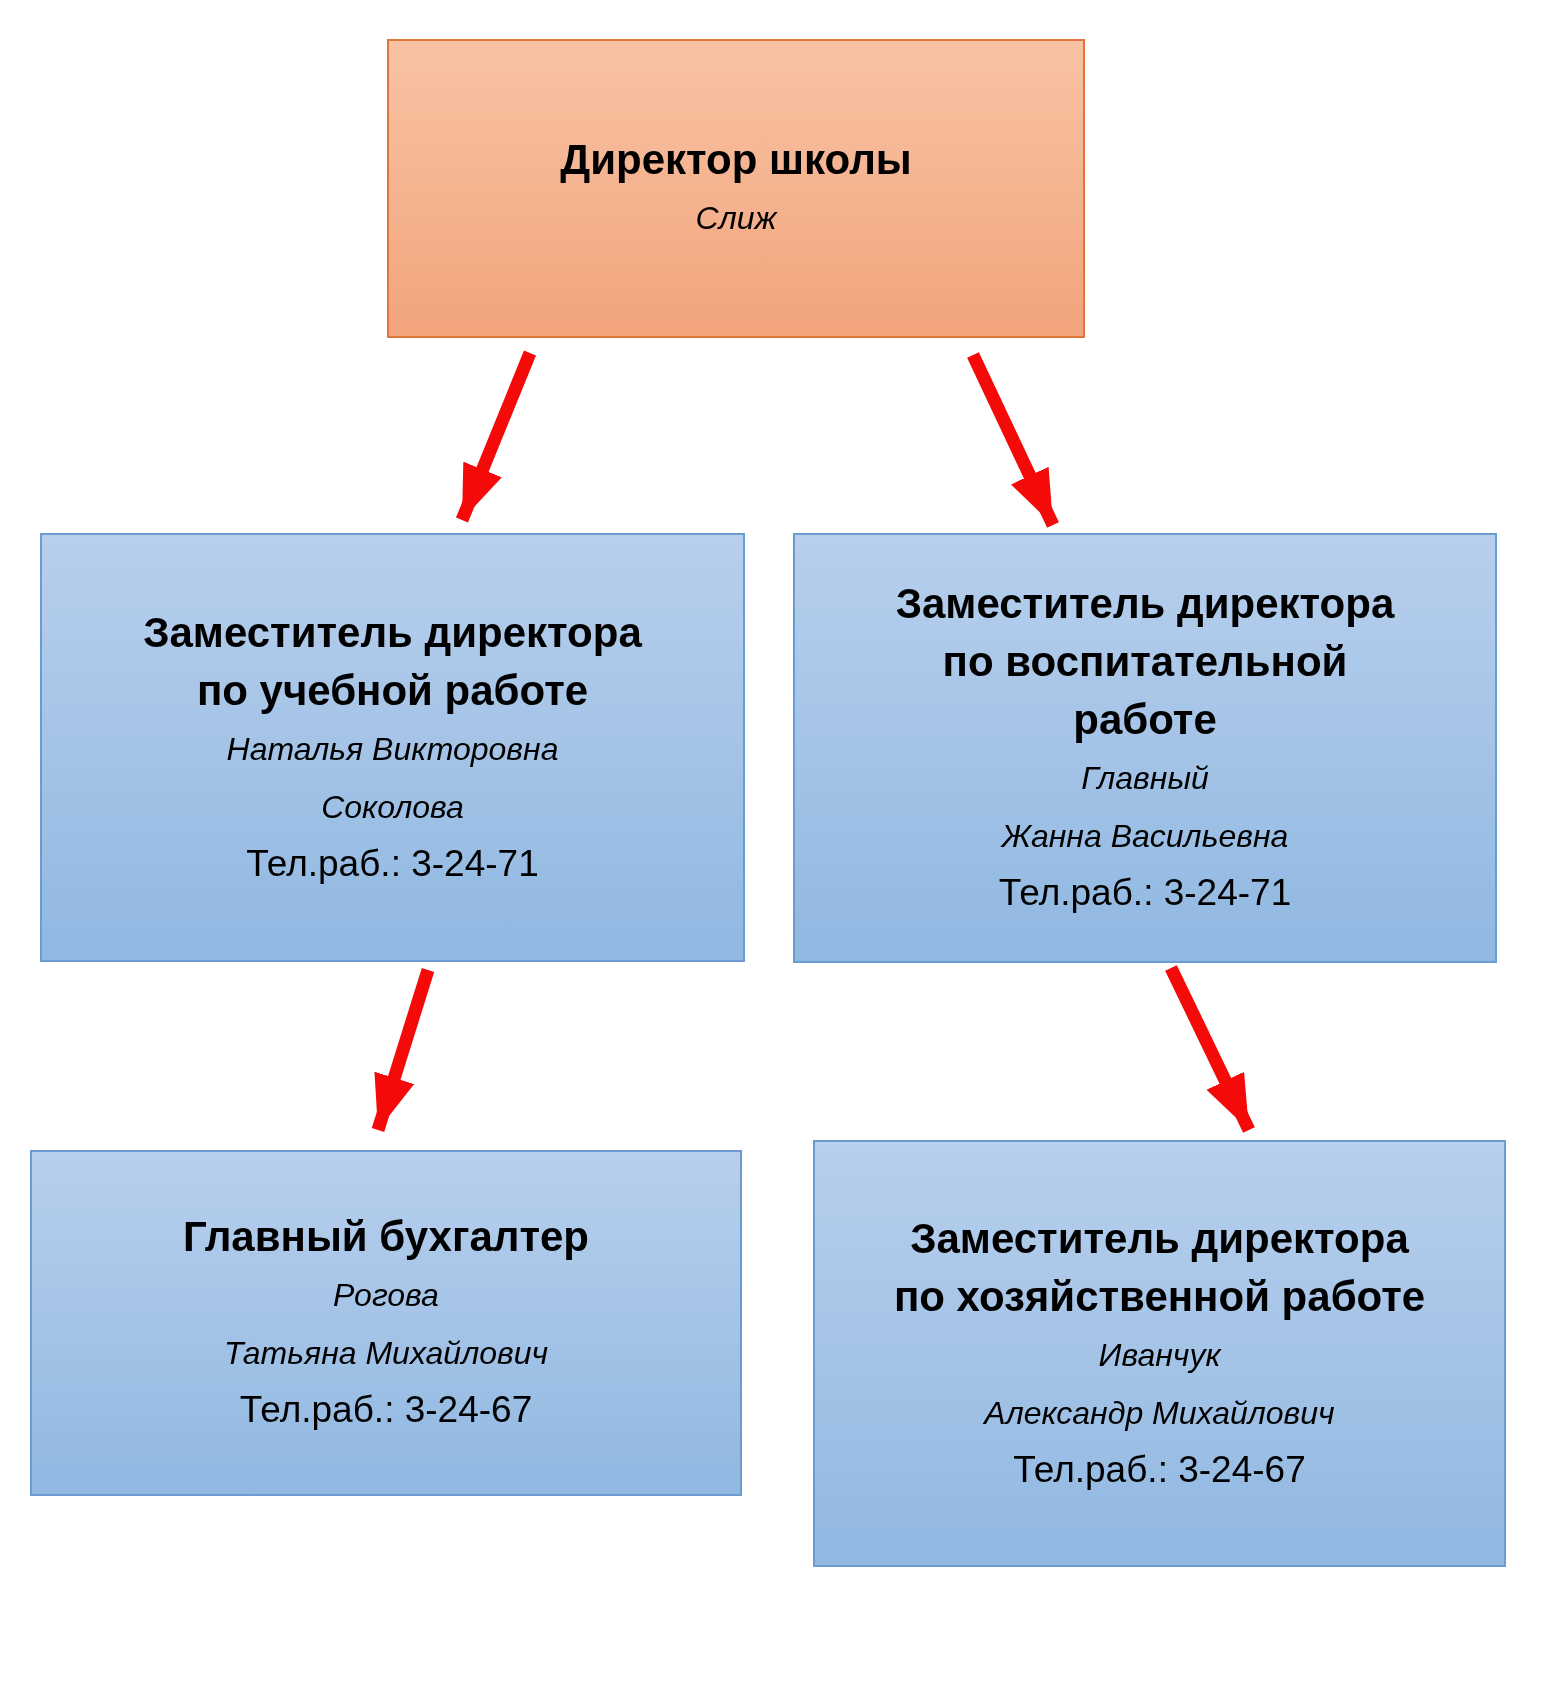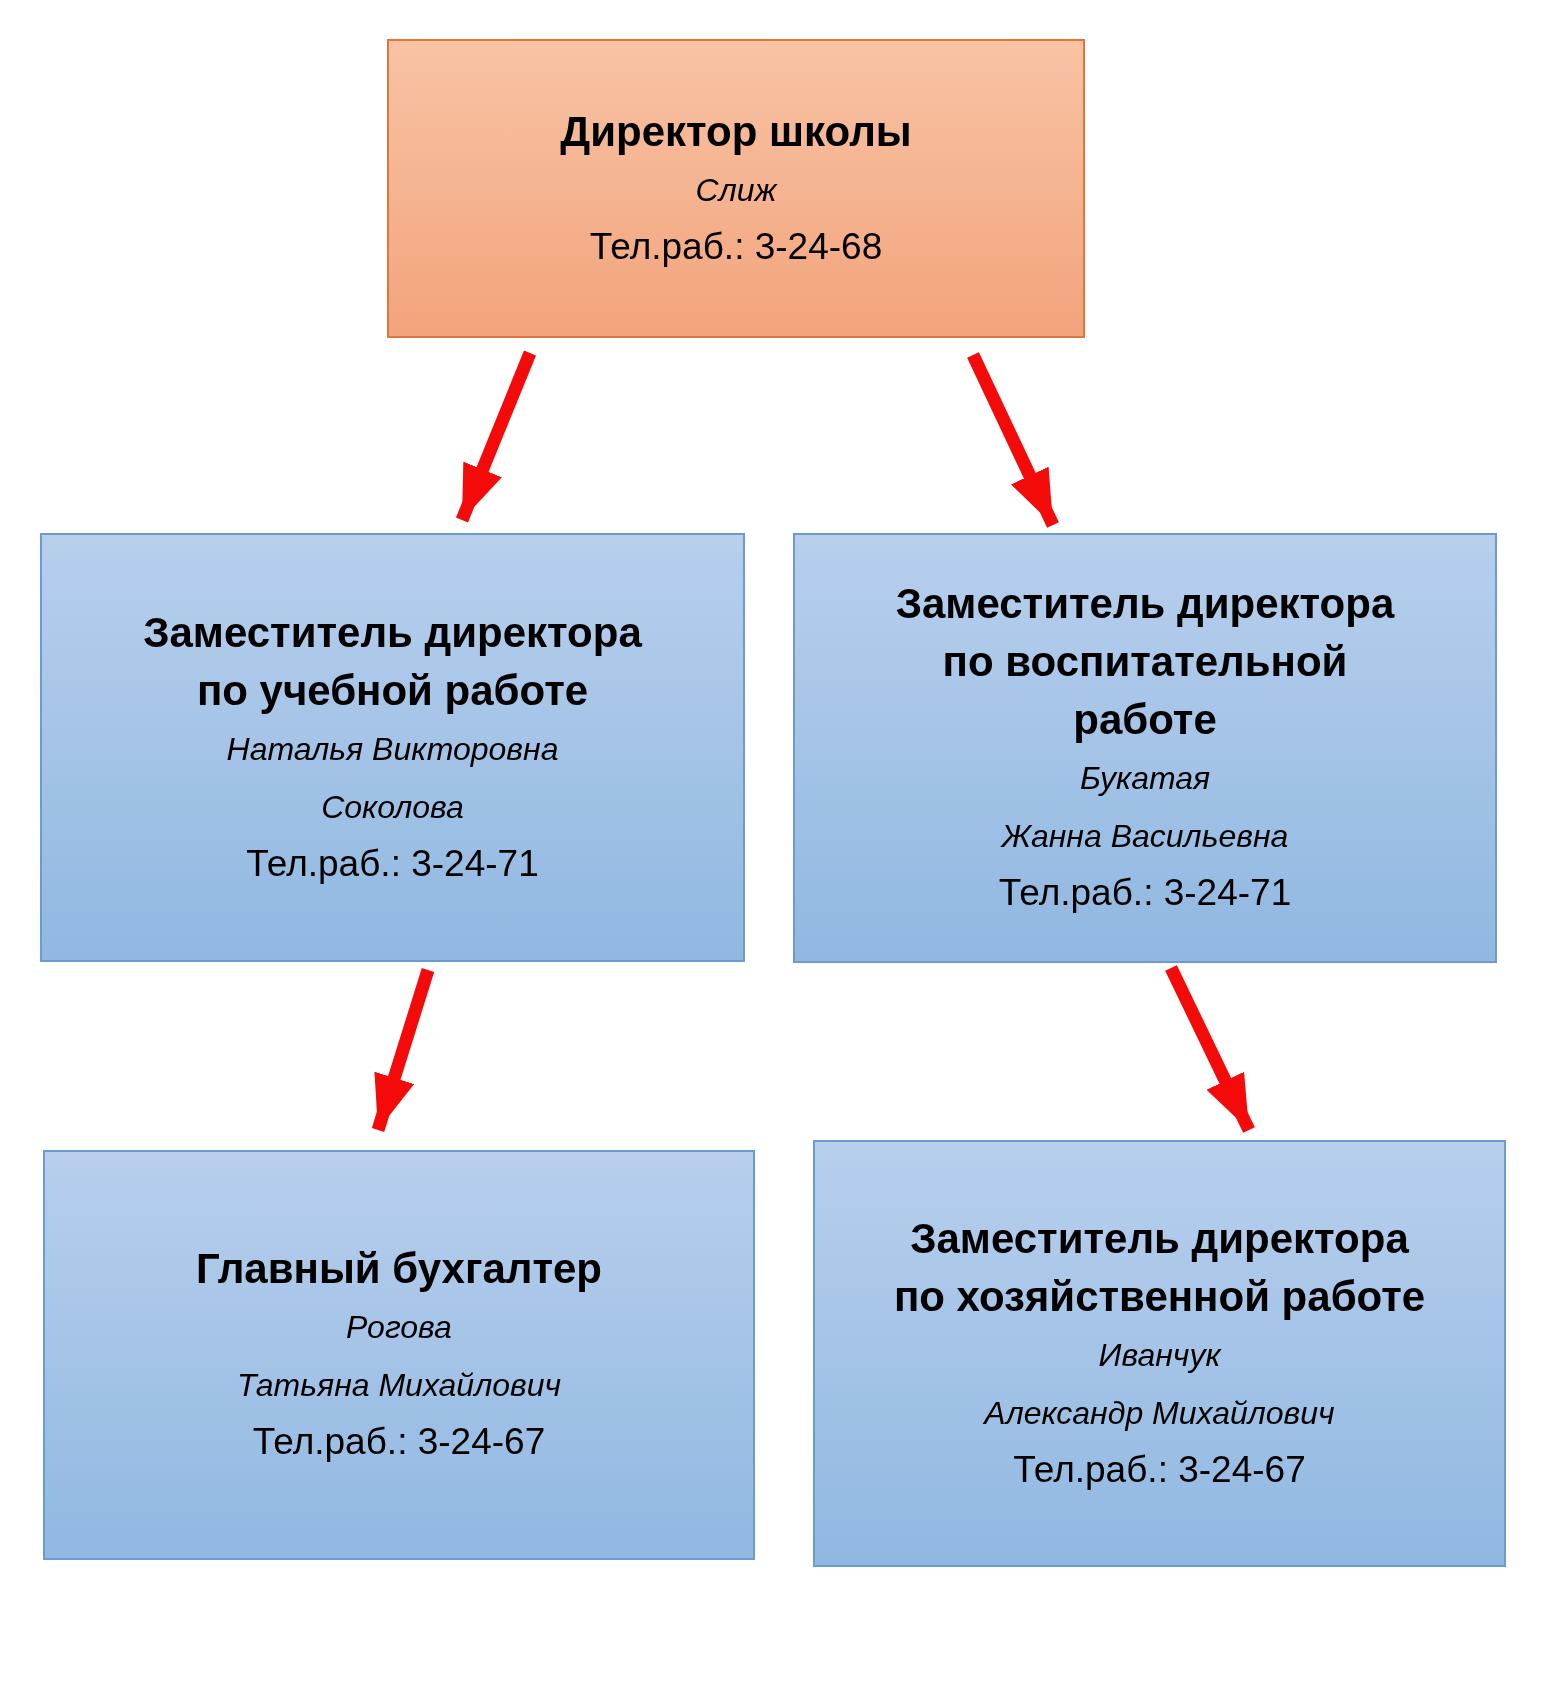--- a/index.html
+++ b/index.html
@@ -52,21 +52,21 @@
     background: linear-gradient(180deg, var(--orange-fill-top) 0%, var(--orange-fill-bottom) 100%);
     border: 2px solid var(--orange-border);
   }
   .box.blue {
     background: linear-gradient(180deg, var(--blue-fill-top) 0%, var(--blue-fill-bottom) 100%);
     border: 2px solid var(--blue-border);
   }
   .pos-director          { left: 387px; top: 39px;   width: 698px; height: 299px; }
   .pos-deputy-academic   { left: 40px;  top: 533px;  width: 705px; height: 429px; }
   .pos-deputy-educational{ left: 793px; top: 533px;  width: 704px; height: 430px; }
-  .pos-chief-accountant  { left: 43px;  top: 1150px; width: 712px; height: 410px; }
+  .pos-chief-accountant  { left: 30px;  top: 1150px; width: 712px; height: 346px; }
   .pos-deputy-household  { left: 813px; top: 1140px; width: 693px; height: 427px; }
   .title {
     font-weight: bold;
     font-size: 42px;
     line-height: 58px;
     white-space: pre-line;
   }
   .person {
     font-style: italic;
     font-size: 32px;
@@ -90,36 +90,35 @@
     </defs>
   <line x1="530" y1="353" x2="462" y2="520" class="connector-line" marker-end="url(#arrowhead)"></line>
       <line x1="973" y1="355" x2="1053" y2="525" class="connector-line" marker-end="url(#arrowhead)"></line>
       <line x1="428" y1="970" x2="378" y2="1130" class="connector-line" marker-end="url(#arrowhead)"></line>
       <line x1="1171" y1="968" x2="1249" y2="1130" class="connector-line" marker-end="url(#arrowhead)"></line>
     </svg>
 
   <div class="box orange pos-director">
     <div class="title">Директор школы</div>
     <div class="person">Слиж</div>
-    <div class="phone">Тел.раб.: 3-24-68</div>
   </div>
 
   <div class="box blue pos-deputy-academic">
     <div class="title">Заместитель директора
 по учебной работе</div>
     <div class="person">Наталья Викторовна</div>
     <div class="person">Соколова</div>
     <div class="phone">Тел.раб.: 3-24-71</div>
   </div>
 
   <div class="box blue pos-deputy-educational">
     <div class="title">Заместитель директора
 по воспитательной
 работе</div>
-    <div class="person">Букатая</div>
+    <div class="person">Главный</div>
     <div class="person">Жанна Васильевна</div>
     <div class="phone">Тел.раб.: 3-24-71</div>
   </div>
 
   <div class="box blue pos-chief-accountant">
     <div class="title">Главный бухгалтер</div>
     <div class="person">Рогова</div>
     <div class="person">Татьяна Михайлович</div>
     <div class="phone">Тел.раб.: 3-24-67</div>
   </div>

